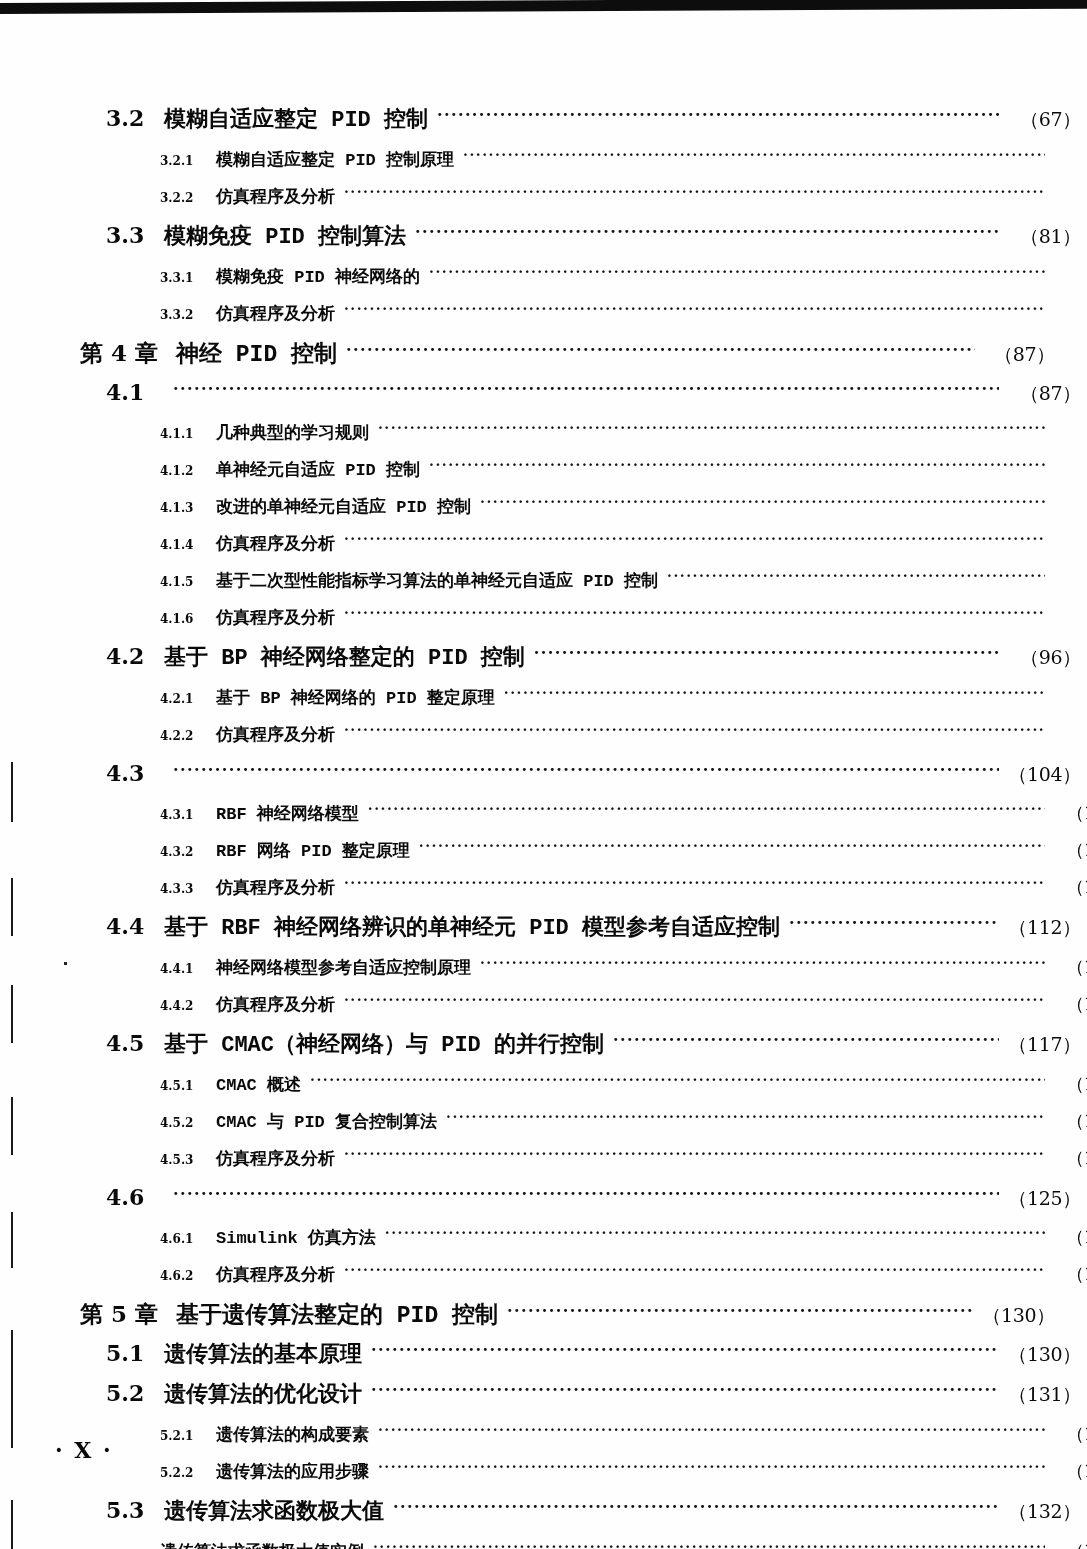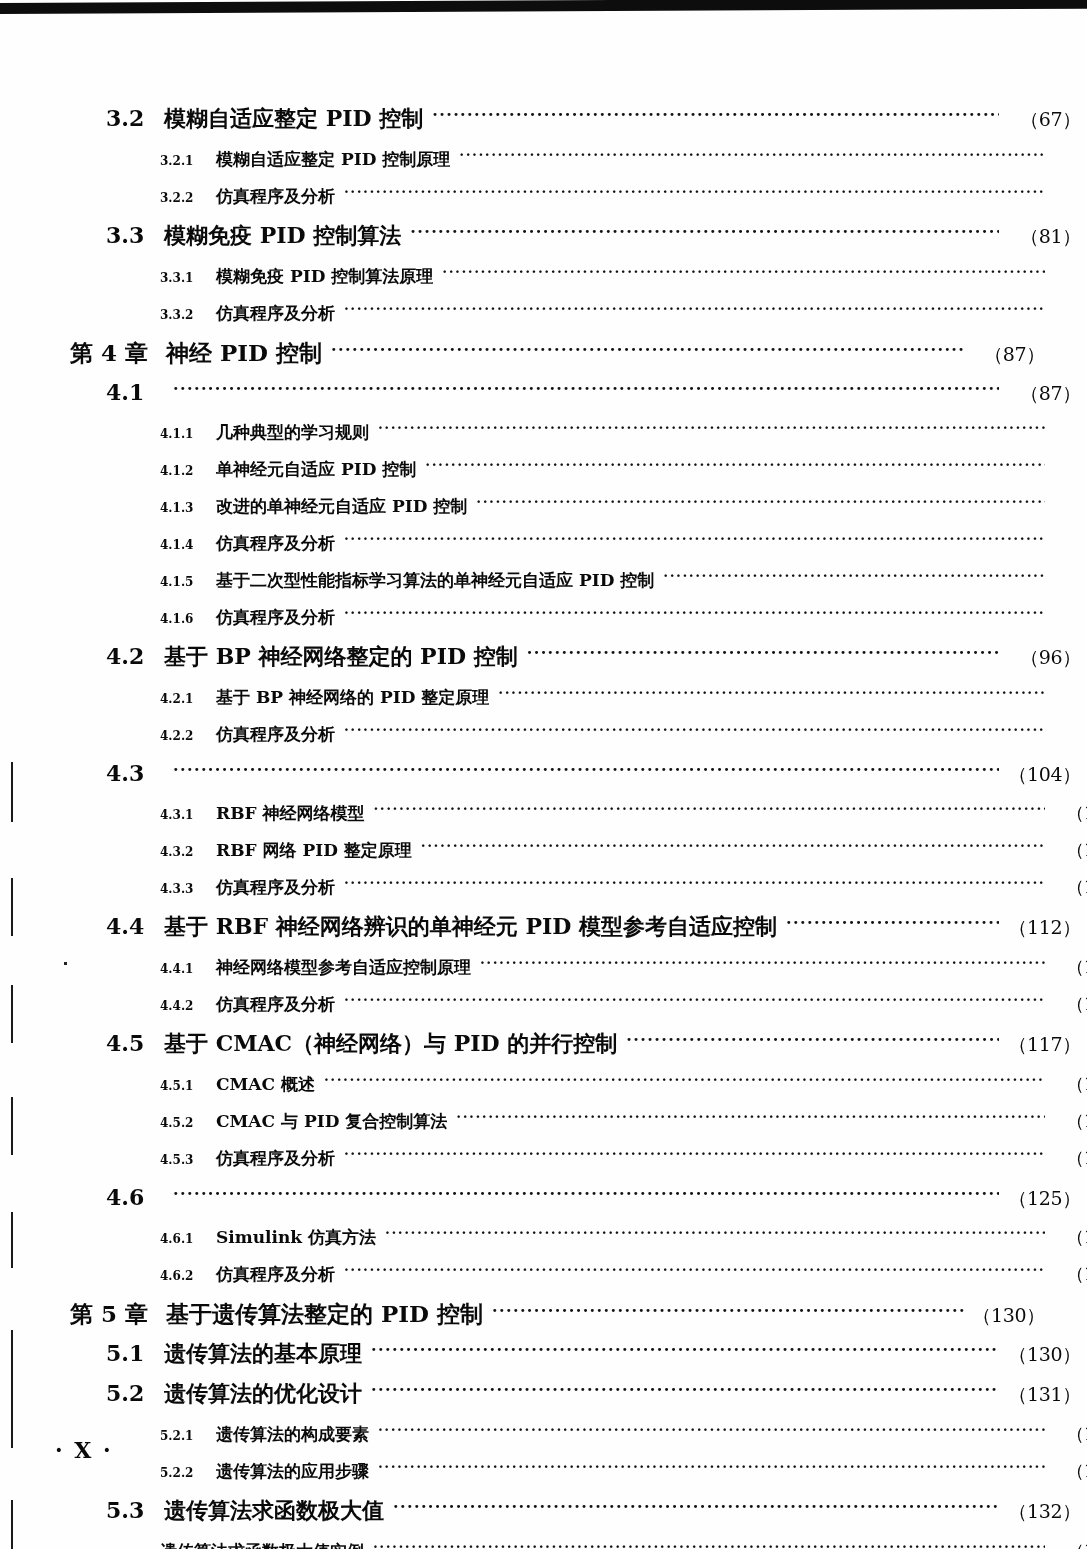--- a/index.html
+++ b/index.html
@@ -49,20 +49,21 @@
     white-space: nowrap;
     color: #0a0a0a;
   }
 
   .num {
     flex: 0 0 auto;
     text-align: left;
   }
   .title {
     flex: 0 0 auto;
+    font-family: Liberation Mono, monospace;
   }
   .leader {
     flex: 1 1 auto;
     overflow: hidden;
     margin: 0 6px 0 9px;
     position: relative;
     height: 1em;
   }
   .leader::before {
     content: "····································································································································································";
@@ -79,21 +80,21 @@
     flex: 0 0 auto;
     text-align: right;
     font-size: 19px;
     letter-spacing: -0.3px;
   }
 
   
   .lvl-chapter {
     font-weight: bold;
     font-size: 23px;
-    margin-left: 10px;
+    margin-left: 20px;
     margin-top: 9px;
     margin-bottom: 9px;
     justify-content: space-between;
   }
   .lvl-chapter .num { width: 96px; }
   .lvl-chapter .page { width: 74px; font-weight: normal; }
   .lvl-chapter .leader::before { font-size: 16px; }
 
   
   .lvl-2 {
@@ -169,21 +170,21 @@
         <span class="page">（70）</span>
       </div>
       <div class="row lvl-2">
         <span class="num">3.3</span>
         <span class="title">模糊免疫 PID 控制算法</span>
         <span class="leader"></span>
         <span class="page">（81）</span>
       </div>
       <div class="row lvl-3">
         <span class="num">3.3.1</span>
-        <span class="title">模糊免疫 PID 控制算法原理</span>
+        <span class="title">模糊免疫 PID 神经网络的</span>
         <span class="leader"></span>
         <span class="page">（81）</span>
       </div>
       <div class="row lvl-3">
         <span class="num">3.3.2</span>
         <span class="title">仿真程序及分析</span>
         <span class="leader"></span>
         <span class="page">（82）</span>
       </div>
       <div class="row lvl-chapter">

